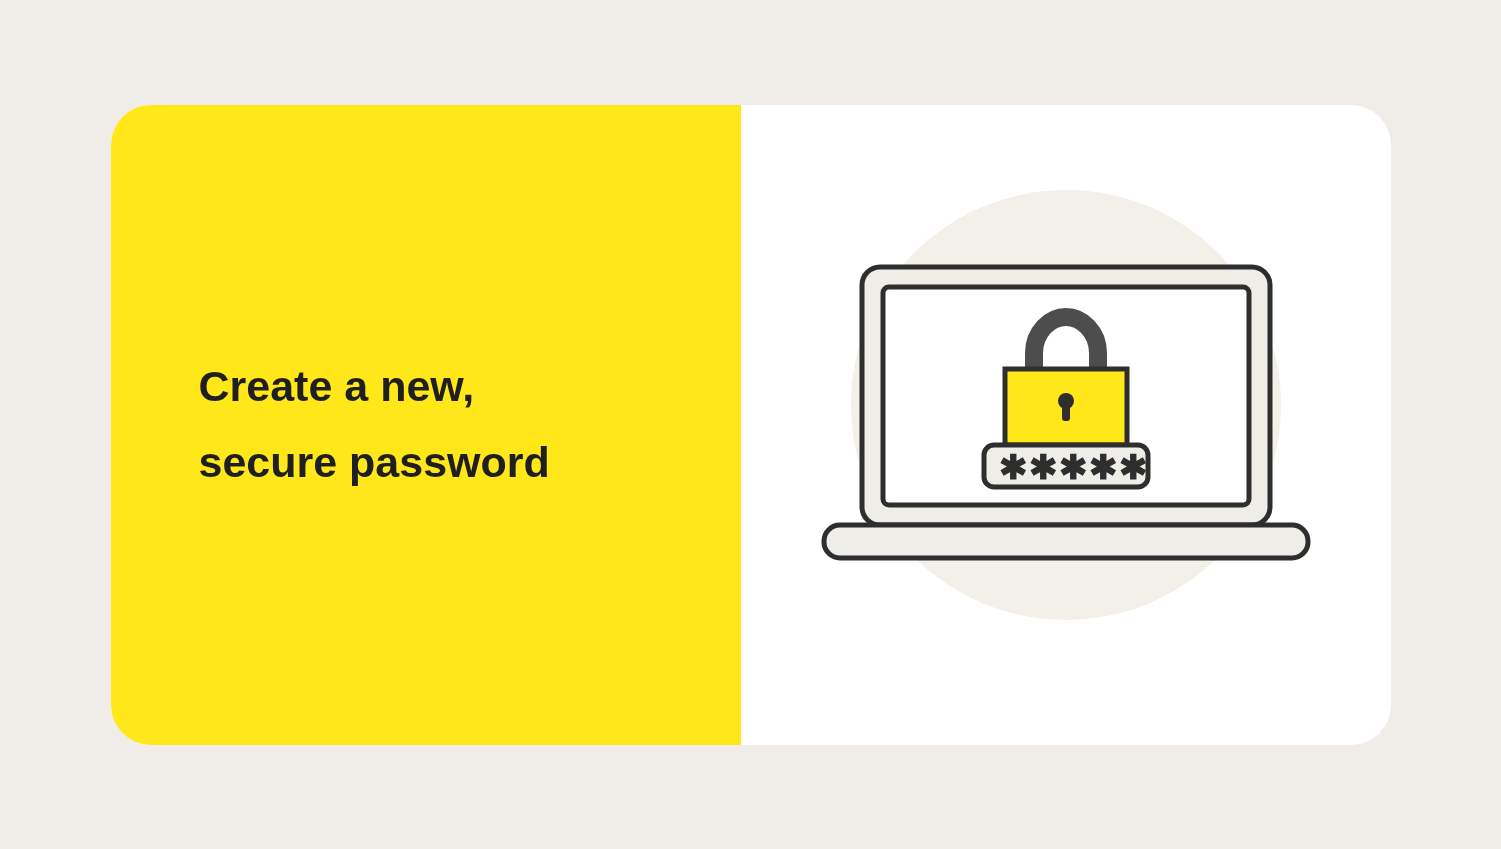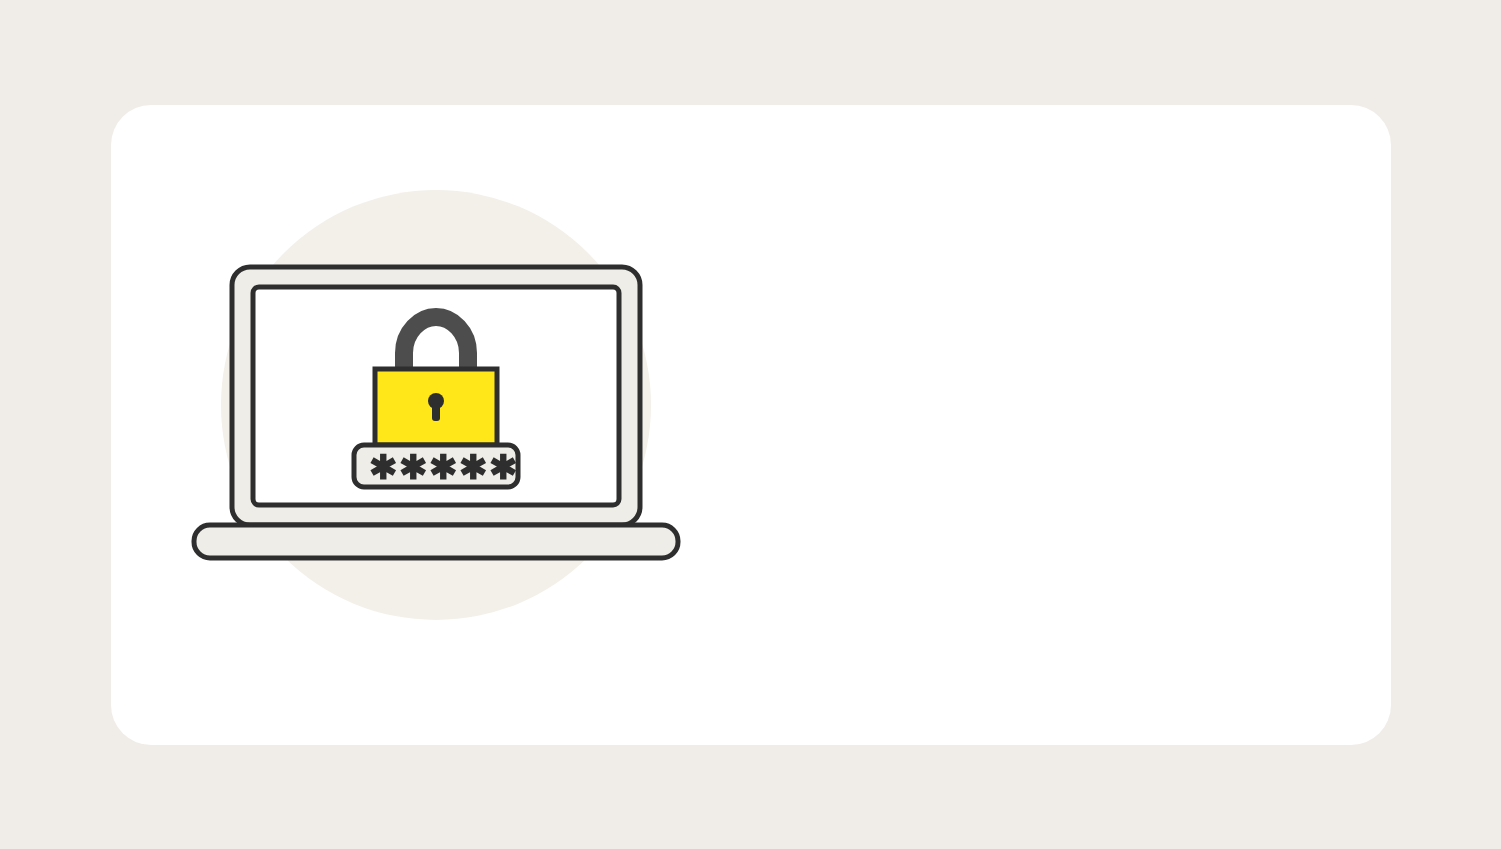--- a/index.html
+++ b/index.html
@@ -59,20 +59,26 @@
     }
     .laptop-icon {
       position: relative;
       z-index: 2;
     }
   </style>
 </head>
 <body>
 
 <div class="card">
+  <div class="left-panel">
+    <h1 class="heading">
+      <span>Create a new,</span><br>
+      <span>secure password</span>
+    </h1>
+  </div>
   <div class="right-panel">
     <div class="bg-circle"></div>
     <div class="laptop-icon">
       <svg width="490" height="320" viewBox="0 0 490 320" xmlns="http://www.w3.org/2000/svg">
 
         <rect x="41" y="4" width="408" height="258" rx="18" ry="18" fill="#efede7" stroke="#2e2e2e" stroke-width="5"></rect>
 
         <rect x="62" y="24" width="366" height="218" rx="6" ry="6" fill="#ffffff" stroke="#2e2e2e" stroke-width="5"></rect>
 
         <rect x="3" y="262" width="484" height="33" rx="16" ry="16" fill="#efede7" stroke="#2e2e2e" stroke-width="5"></rect>

